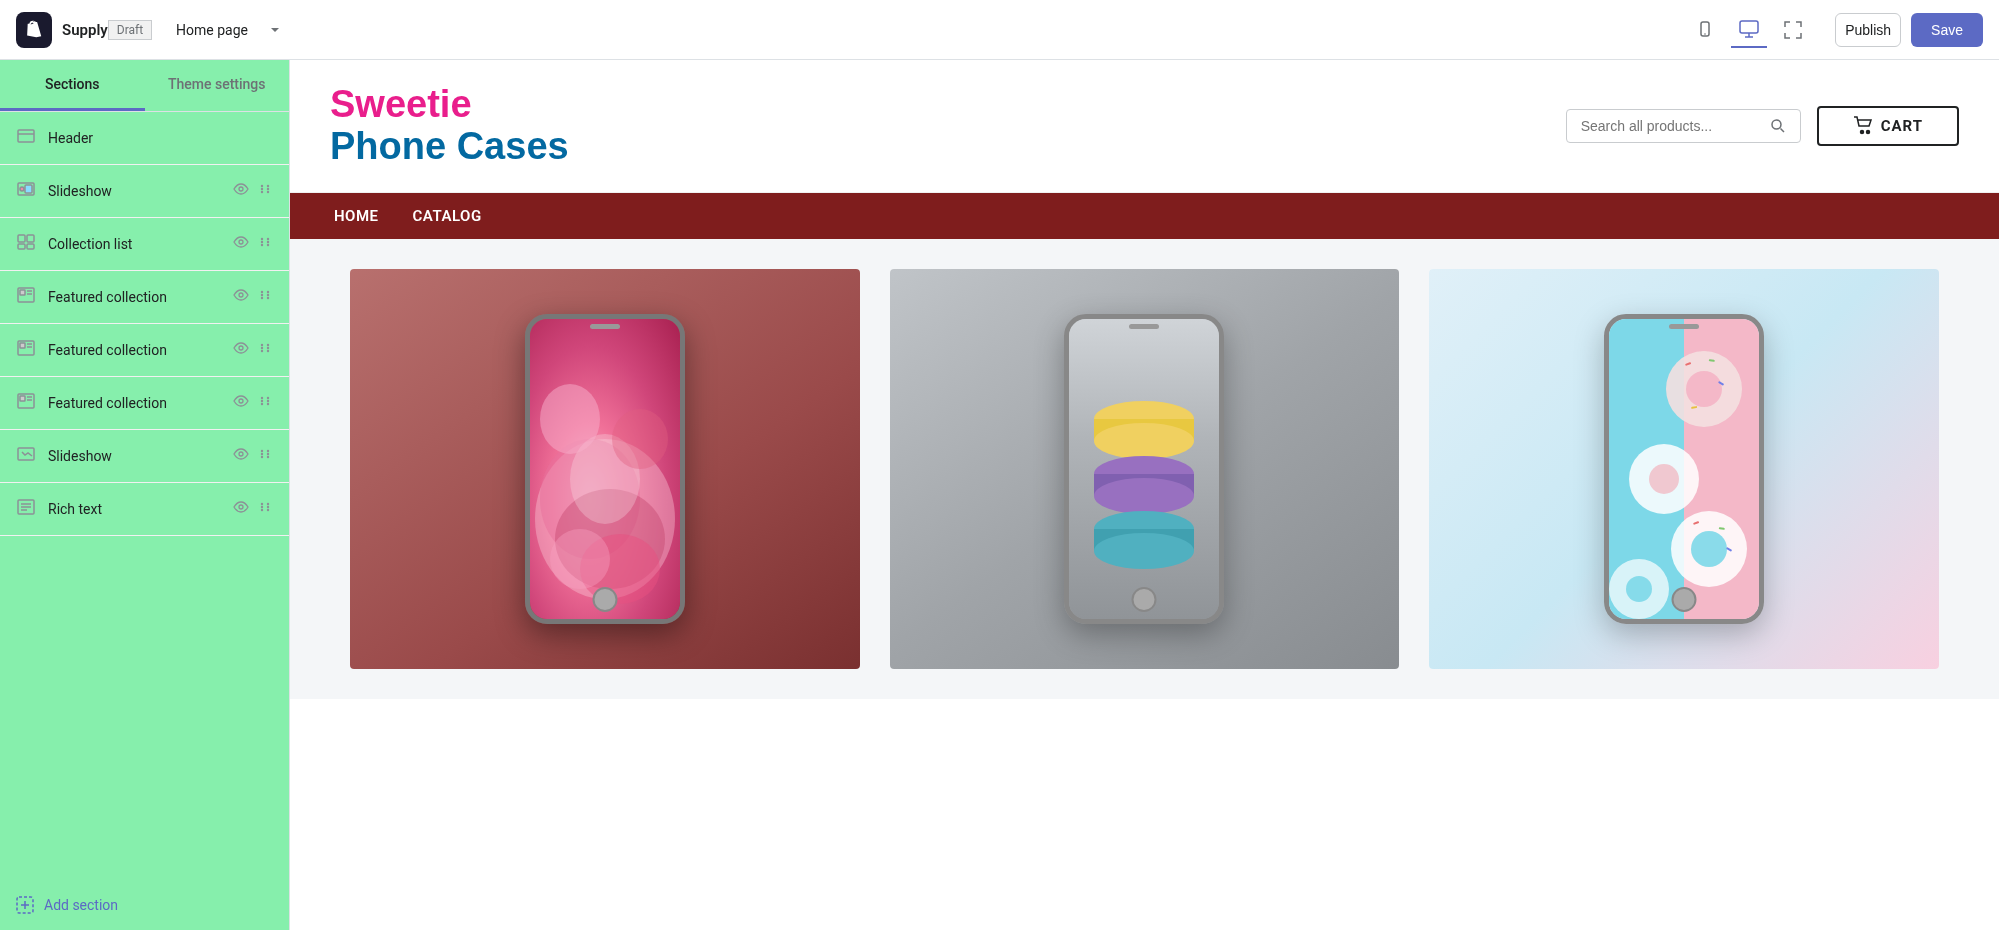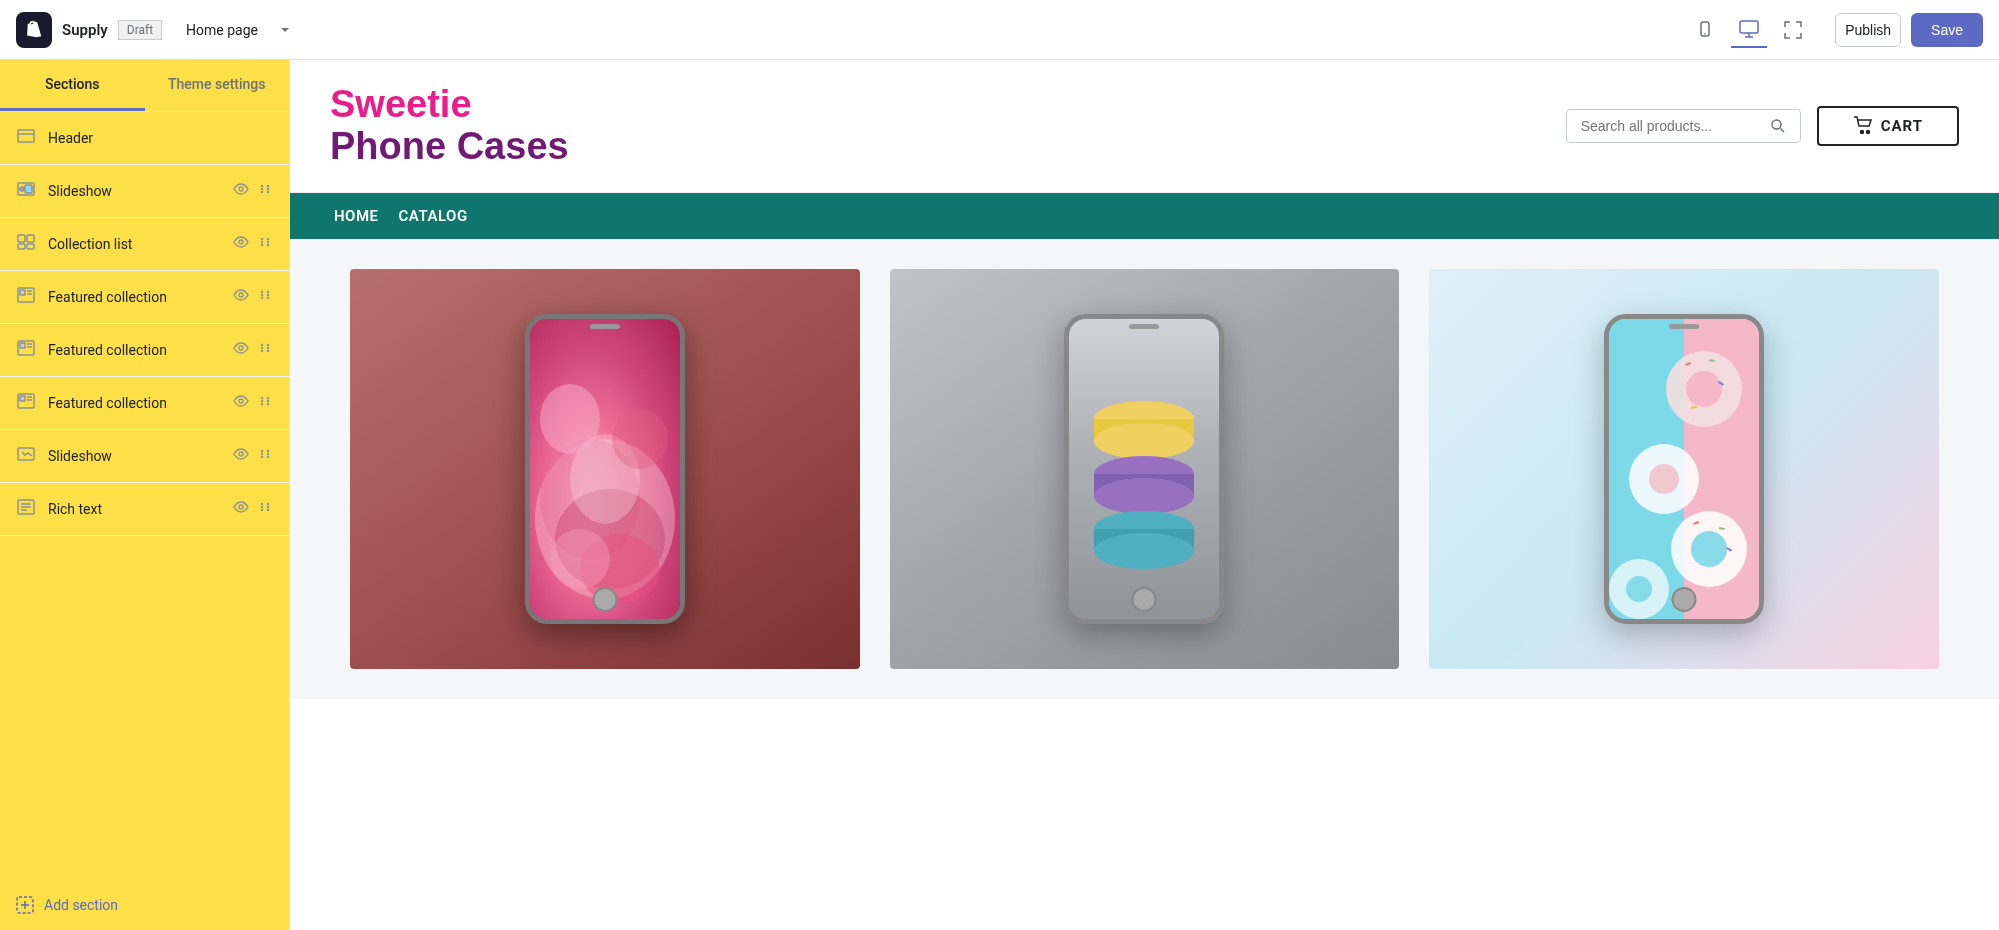--- a/index.html
+++ b/index.html
@@ -10,21 +10,21 @@
       display: flex; align-items: center; background: #fff;
       border-bottom: 1px solid #dde1e5; height: 60px; padding: 0 16px;
       flex-shrink: 0; z-index: 10;
     }
     .topbar-logo {
       width: 36px; height: 36px; background: #1a1a2e;
       border-radius: 8px; display: flex; align-items: center; justify-content: center;
       margin-right: 10px; flex-shrink: 0;
     }
     .topbar-logo svg { width: 22px; height: 22px; }
-    .topbar-store { font-size: 15px; font-weight: 600; color: #202223; margin-right: 10px; }
+    .topbar-store { font-size: 15px; font-weight: 600; color: #202223; }
     .topbar-badge {
       background: #f1f1f1; border: 1px solid #c9cccf; border-radius: 0;
       font-size: 12px; color: #6d7175; padding: 2px 8px; margin-right: 24px;
     }
     .topbar-page-selector {
       display: flex; align-items: center; font-size: 14px; color: #202223;
       cursor: pointer; gap: 20px; margin-right: auto;
     }
     .topbar-page-selector svg { color: #6d7175; }
     .topbar-viewport-icons { display: flex; gap: 8px; margin-right: 24px; }
@@ -42,21 +42,21 @@
     .btn-save {
       padding: 8px 20px; border: none; background: #5c6ac4;
       border-radius: 6px; font-size: 14px; font-weight: 500; cursor: pointer; color: #fff;
     }
 
     
     .main-layout { display: flex; flex: 1; overflow: hidden; }
 
     
     .sidebar {
-      width: 290px; background: #fde047; border-right: 1px solid #dde1e5;
+      width: 290px; background: #86efac; border-right: 1px solid #dde1e5;
       display: flex; flex-direction: column; flex-shrink: 0; overflow-y: auto;
     }
     .sidebar-tabs { display: flex; border-bottom: 1px solid #dde1e5; }
     .sidebar-tab {
       flex: 1; text-align: center; padding: 16px 8px; font-size: 14px;
       font-weight: 500; cursor: pointer; color: #6d7175; border-bottom: 3px solid transparent;
     }
     .sidebar-tab.active { color: #202223; border-bottom: 3px solid #5c6ac4; }
     .sidebar-items { flex: 1; overflow-y: auto; }
     .sidebar-item {
@@ -82,39 +82,39 @@
       display: flex; align-items: center; padding: 24px 40px;
       background: #fff; border-bottom: 1px solid #f0f0f0;
     }
     .store-logo-area { flex: 1; }
     .store-name-line1 {
       font-family: 'Comic Sans MS', cursive, sans-serif;
       color: #e91e8c; font-size: 38px; font-weight: 700; line-height: 1.1;
     }
     .store-name-line2 {
       font-family: 'Comic Sans MS', cursive, sans-serif;
-      color: #701a75; font-size: 38px; font-weight: 700; line-height: 1.1;
+      color: #0369a1; font-size: 38px; font-weight: 700; line-height: 1.1;
     }
     .store-search-area { display: flex; align-items: center; gap: 16px; }
     .search-box {
       display: flex; align-items: center; border: 1px solid #c9cccf;
       border-radius: 4px; padding: 8px 14px; gap: 8px; min-width: 220px;
     }
     .search-box input {
       border: none; outline: none; font-size: 14px; color: #6d7175; flex: 1; background: transparent;
     }
     .cart-btn {
       display: flex; align-items: center; gap: 8px; border: 2px solid #202223;
       border-radius: 4px; padding: 8px 34px; cursor: pointer; background: transparent;
     }
     .cart-btn-label { font-size: 15px; font-weight: 700; color: #202223; letter-spacing: 1px; }
 
     
     .store-nav {
-      background: #0f766e; padding: 0 40px; display: flex; gap: 12px;
+      background: #7f1d1d; padding: 0 40px; display: flex; gap: 26px;
     }
     .nav-item {
       padding: 14px 4px; font-size: 15px; font-weight: 600; color: #fff;
       cursor: pointer; letter-spacing: 0.5px;
     }
 
     
     .products-section { background: #f4f6f8; padding: 30px 60px; }
     .product-grid { display: grid; grid-template-columns: repeat(3, 1fr); gap: 30px; }
     .product-card {

